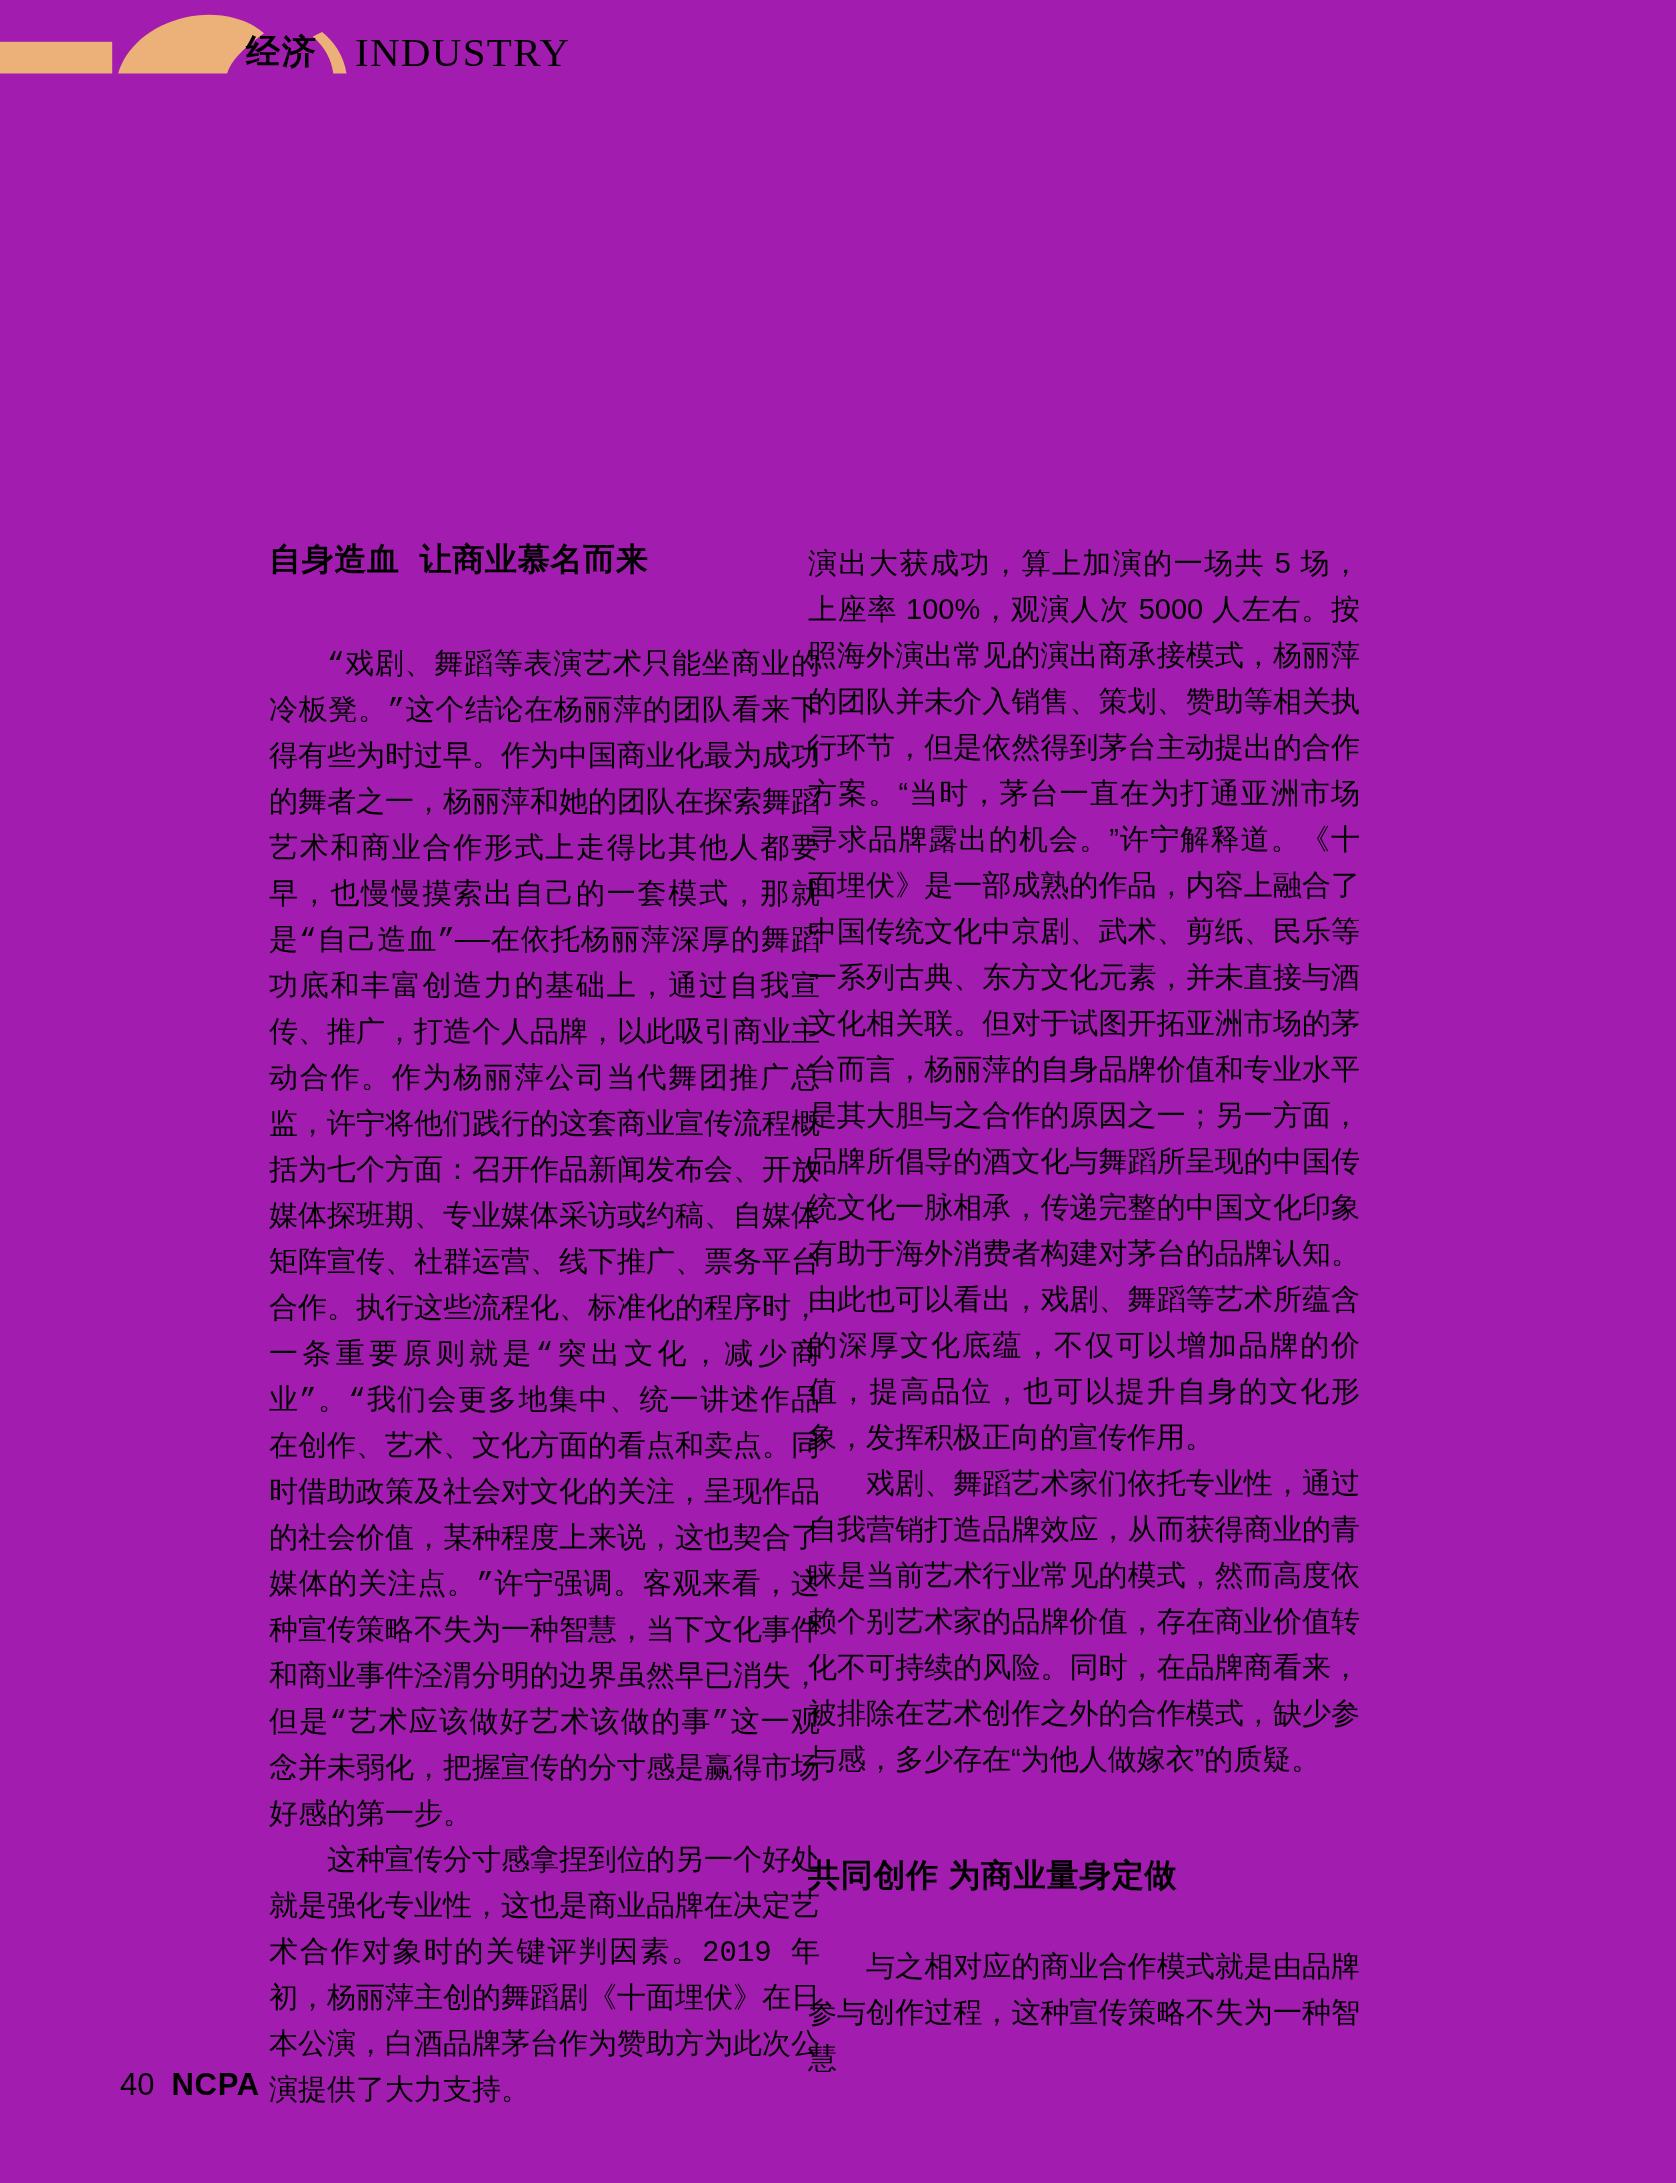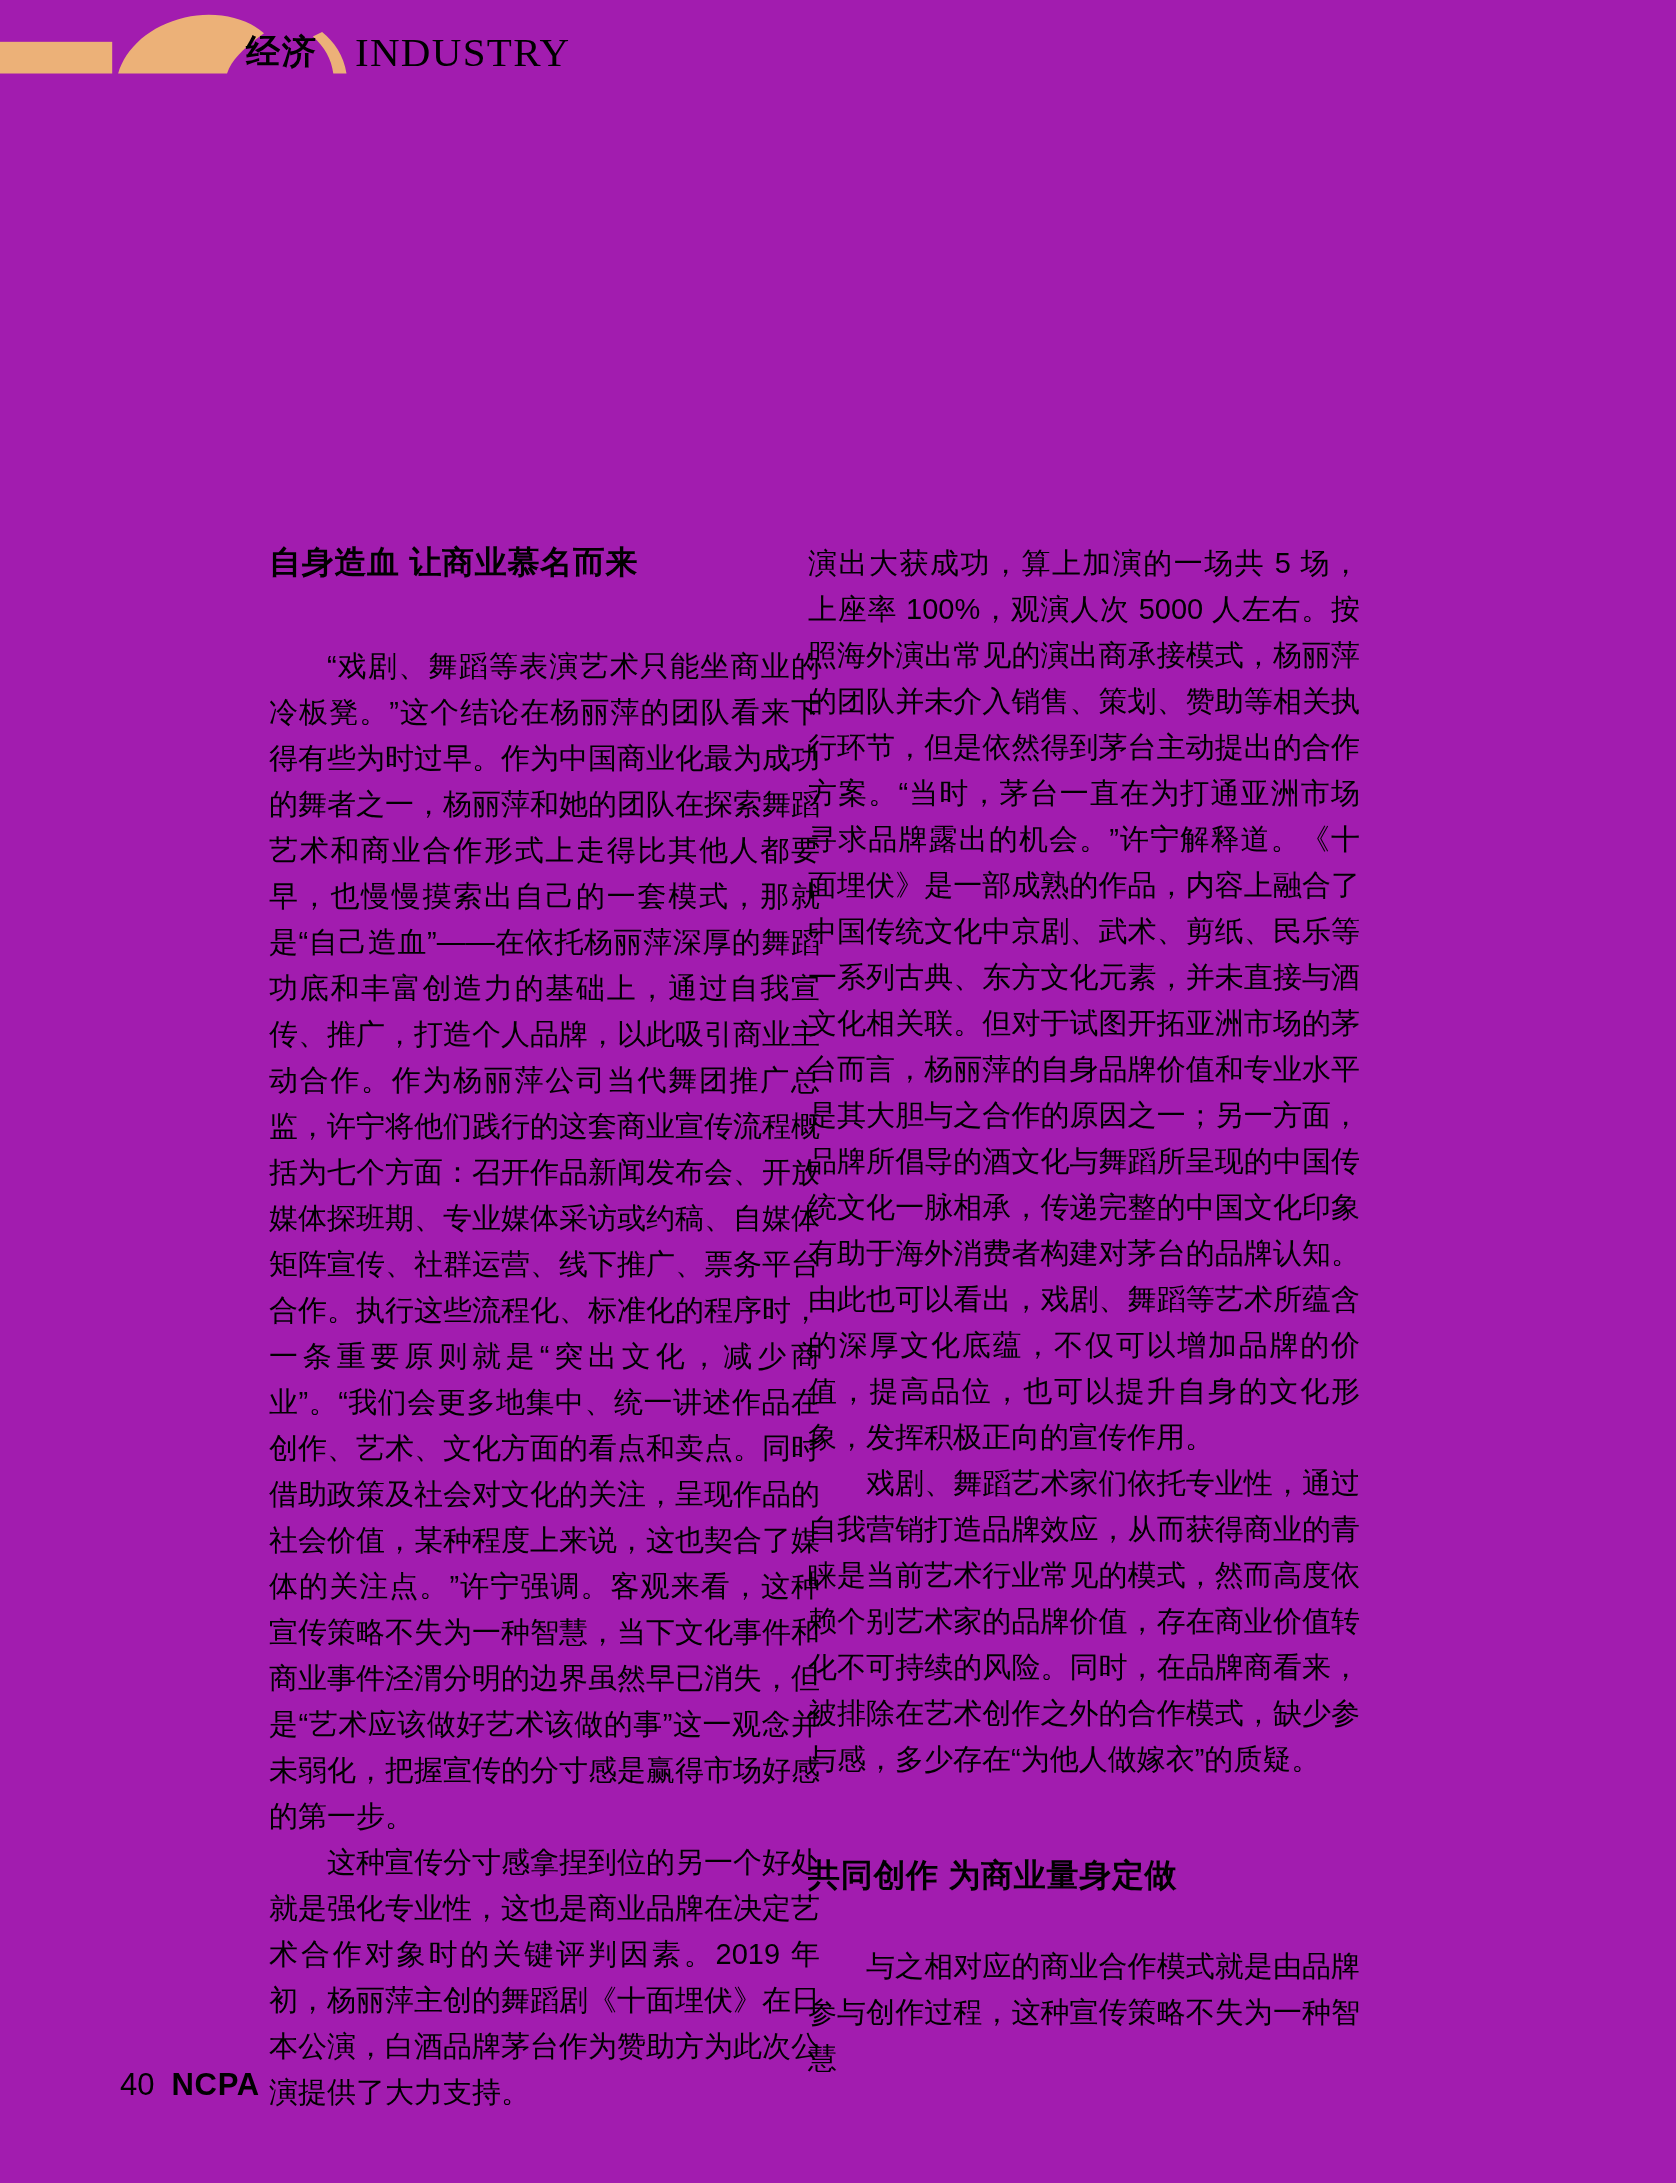--- a/index.html
+++ b/index.html
@@ -25,21 +25,21 @@
     font-family: "Liberation Serif", serif;
     font-size: 41px; font-weight: 400; letter-spacing: 1.3px;
     line-height: 1; white-space: nowrap;
   }
   
   .col {
     position: absolute; top: 540px;
     text-align: justify;
     font-size: 29px; line-height: 46px; font-weight: 400;
   }
-  .col-left  { left: 269px;  width: 551px; }
+  .col-left  { left: 269px;  width: 551px; font-family: Liberation Mono, monospace; }
   .col-right { left: 808px; width: 552px; }
   .section-heading {
     font-size: 32px; font-weight: 700; line-height: 44px;
     margin: 0; text-align: left; letter-spacing: 0.7px;
   }
   .section-heading.first { margin-bottom: 59px; }
   .section-heading.second { margin-top: 71px; margin-bottom: 46px; }
   .col p { margin: 0; text-indent: 2em; }
   .col p.no-indent { text-indent: 0; }
   

